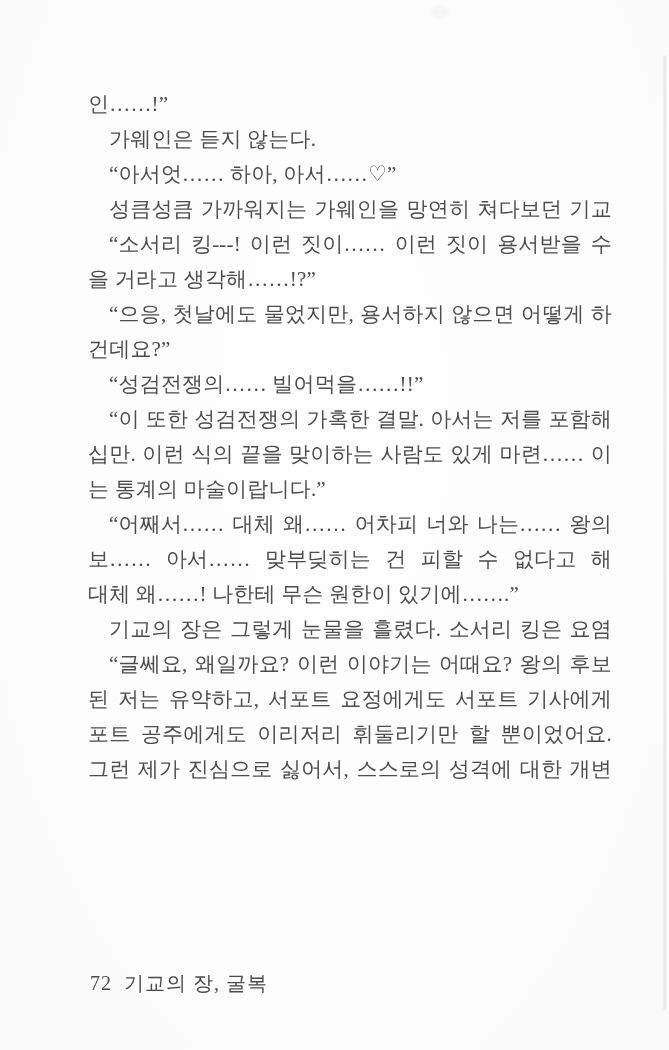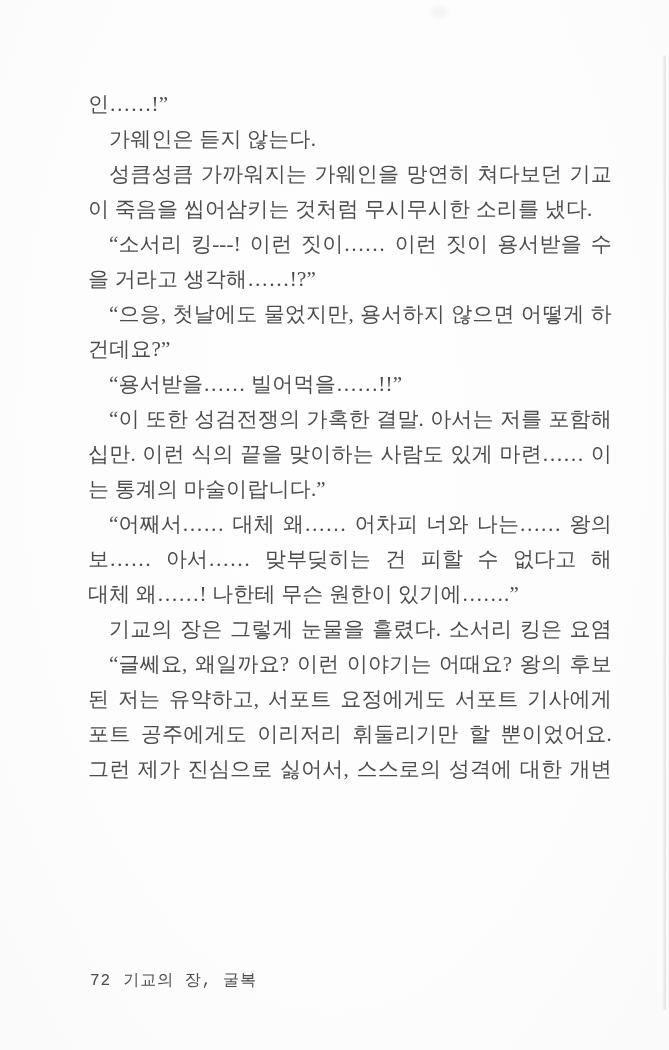--- a/index.html
+++ b/index.html
@@ -59,44 +59,44 @@
     padding-left: 21px;
   }
   .line.justify {
     text-align: justify;
     text-align-last: justify;
   }
   .footer {
     position: absolute;
     left: 90px;
     top: 970px;
-    font-family: Liberation Mono, monospace;
-    font-size: 16px;
+    font-family: Liberation Serif, serif;
+    font-size: 20px;
     color: #4a4a4a;
     letter-spacing: 1px;
   }
   .footer .page-num {
     margin-right: 12px;
   }
 </style>
 </head>
 <body>
 
 <div class="page">
   <div class="scan-smudge"></div>
   <div class="text-block" id="text-block">
       <div class="line">인……!”</div>
       <div class="line indent">가웨인은 듣지 않는다.</div>
+      <div class="line indent">“아서엇…… 하아, 아서……♡”</div>
       <div class="line indent justify">성큼성큼 가까워지는 가웨인을 망연히 쳐다보던 기교의 장</div>
-      <div class="line">이 죽음을 씹어삼키는 것처럼 무시무시한 소리를 냈다.</div>
       <div class="line indent justify">“소서리 킹---! 이런 짓이…… 이런 짓이 용서받을 수 있</div>
       <div class="line">을 거라고 생각해……!?”</div>
       <div class="line indent justify">“으응, 첫날에도 물었지만, 용서하지 않으면 어떻게 하실</div>
       <div class="line">건데요?”</div>
-      <div class="line indent">“용서받을…… 빌어먹을……!!”</div>
+      <div class="line indent">“성검전쟁의…… 빌어먹을……!!”</div>
       <div class="line indent justify">“이 또한 성검전쟁의 가혹한 결말. 아서는 저를 포함해 수</div>
       <div class="line justify">십만. 이런 식의 끝을 맞이하는 사람도 있게 마련…… 이라</div>
       <div class="line">는 통계의 마술이랍니다.”</div>
       <div class="line indent justify">“어째서…… 대체 왜…… 어차피 너와 나는…… 왕의 후</div>
       <div class="line justify">보…… 아서…… 맞부딪히는 건 피할 수 없다고 해도……!</div>
       <div class="line">대체 왜……! 나한테 무슨 원한이 있기에…….”</div>
       <div class="line indent justify">기교의 장은 그렇게 눈물을 흘렸다. 소서리 킹은 요염한</div>
       <div class="line indent justify">“글쎄요, 왜일까요? 이런 이야기는 어때요? 왕의 후보가</div>
       <div class="line justify">된 저는 유약하고, 서포트 요정에게도 서포트 기사에게도 서</div>
       <div class="line justify">포트 공주에게도 이리저리 휘둘리기만 할 뿐이었어요. 저는</div>

